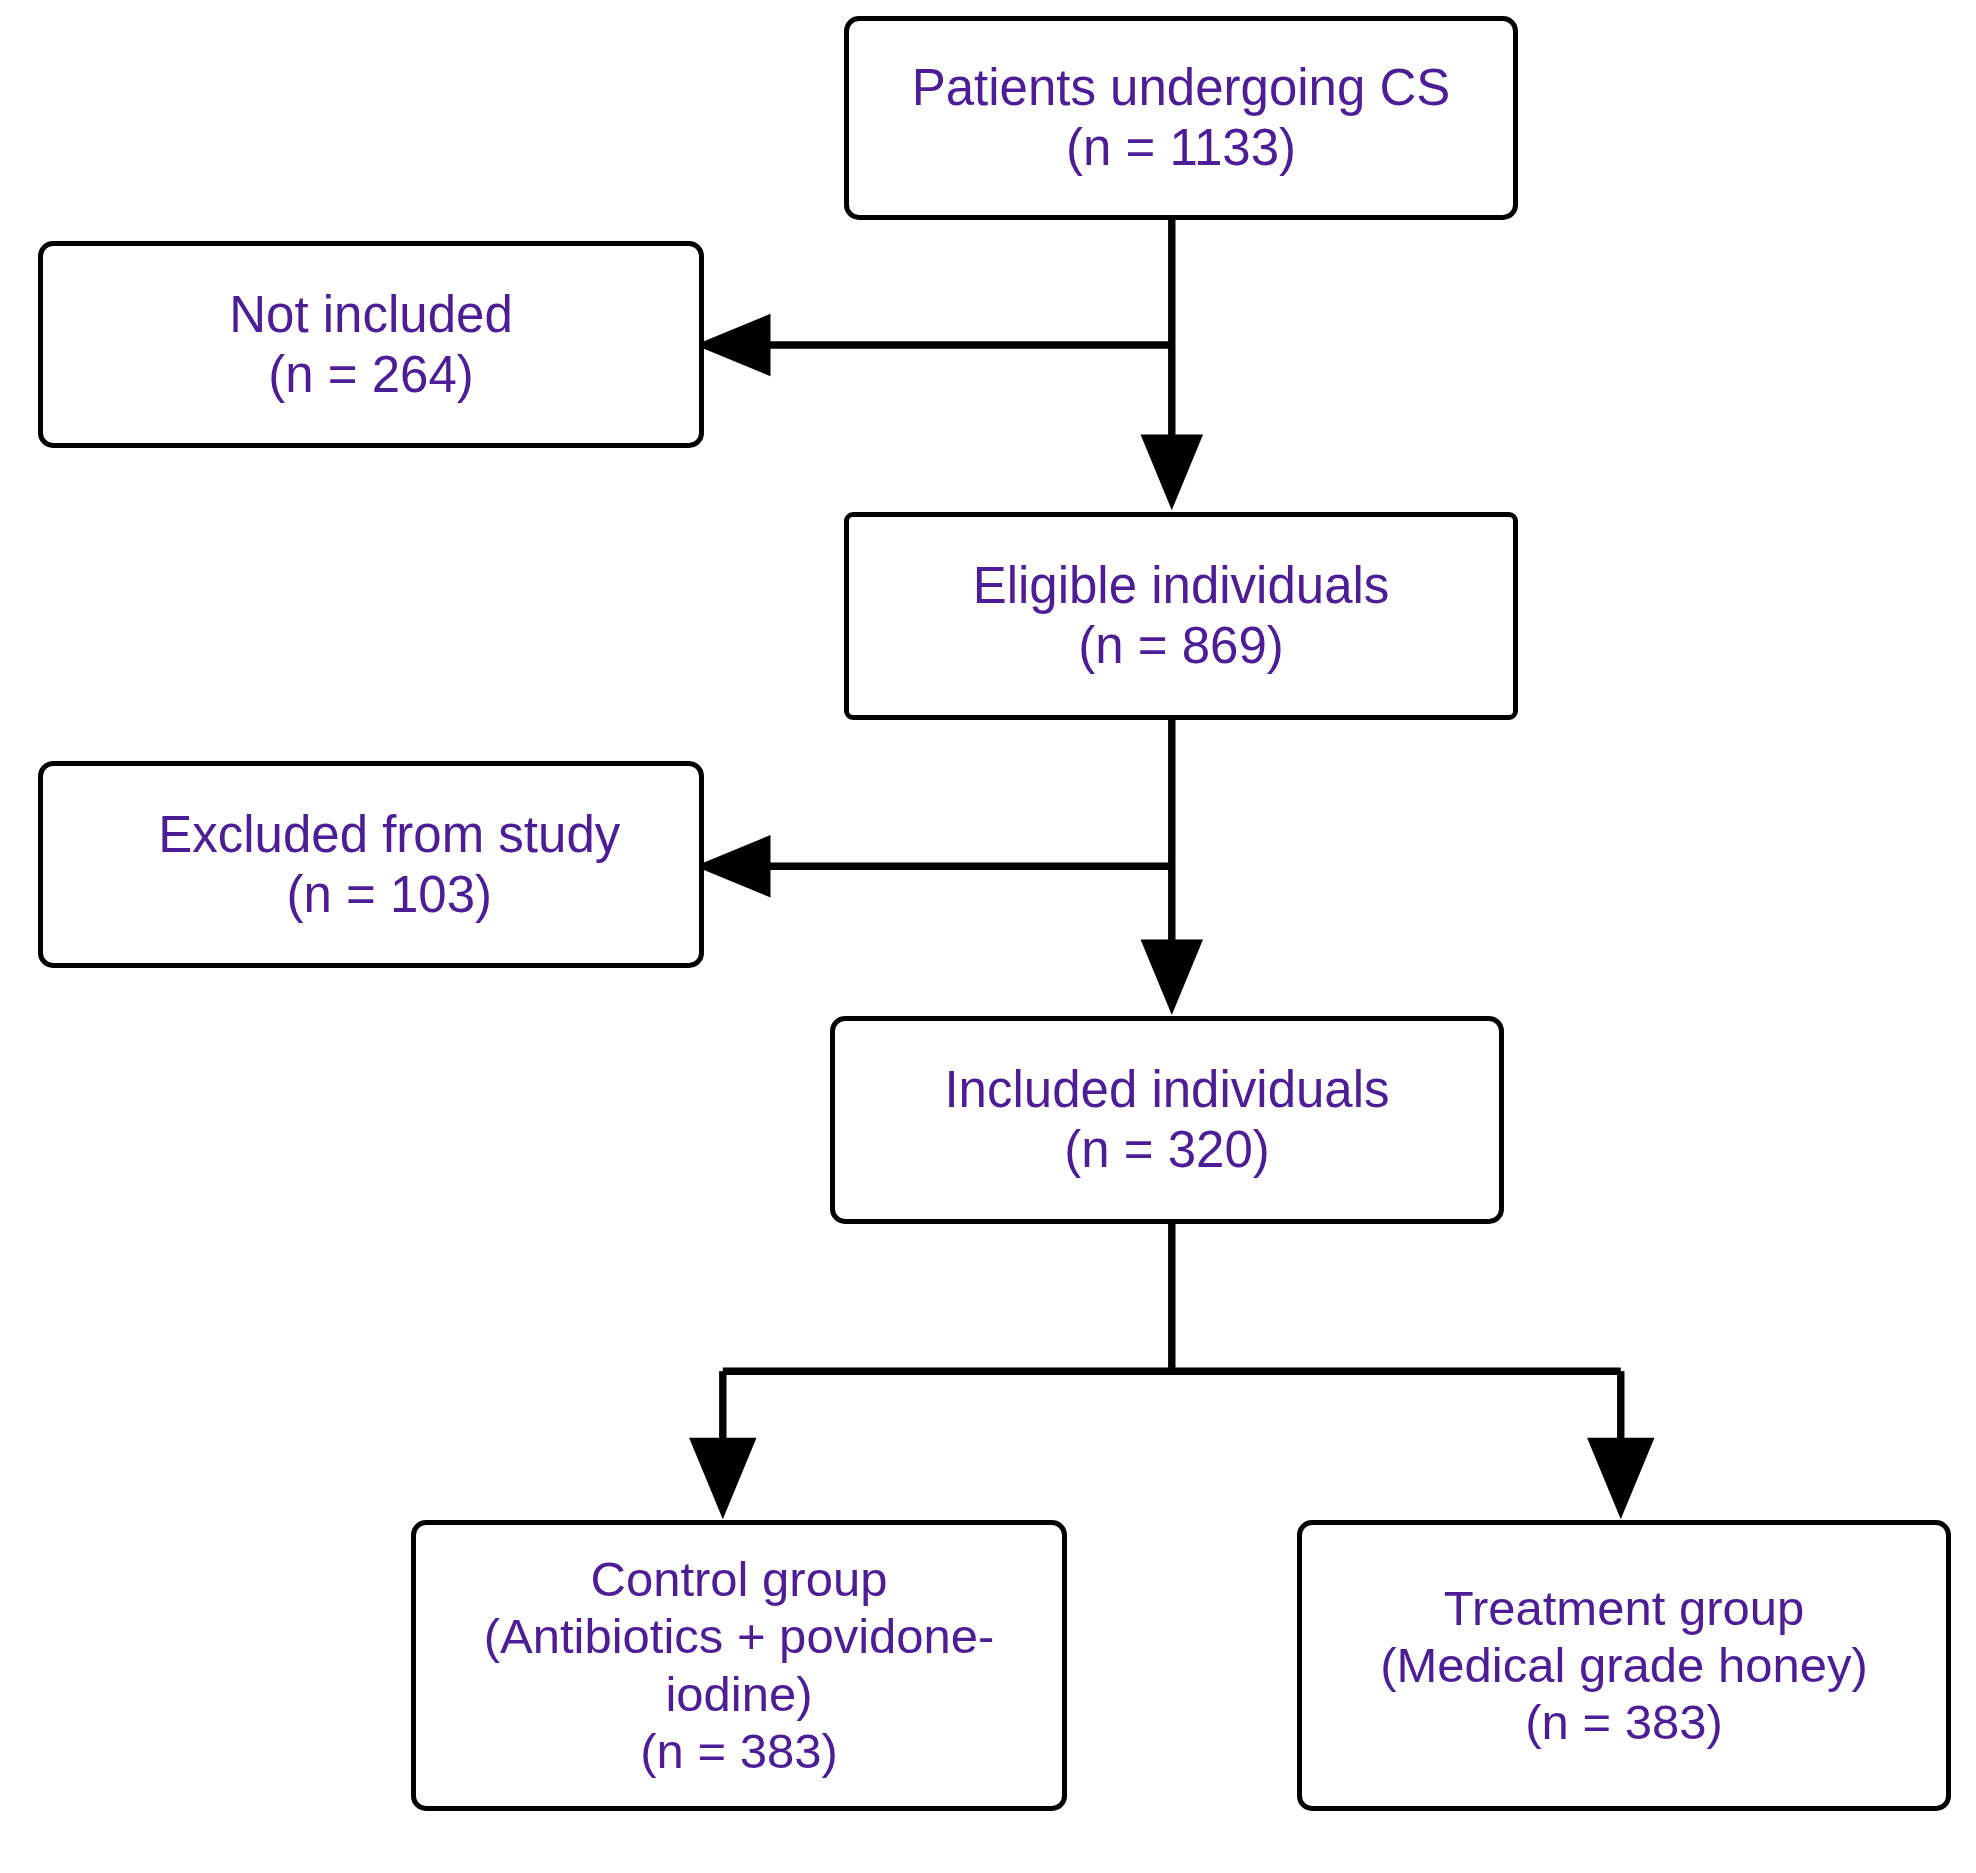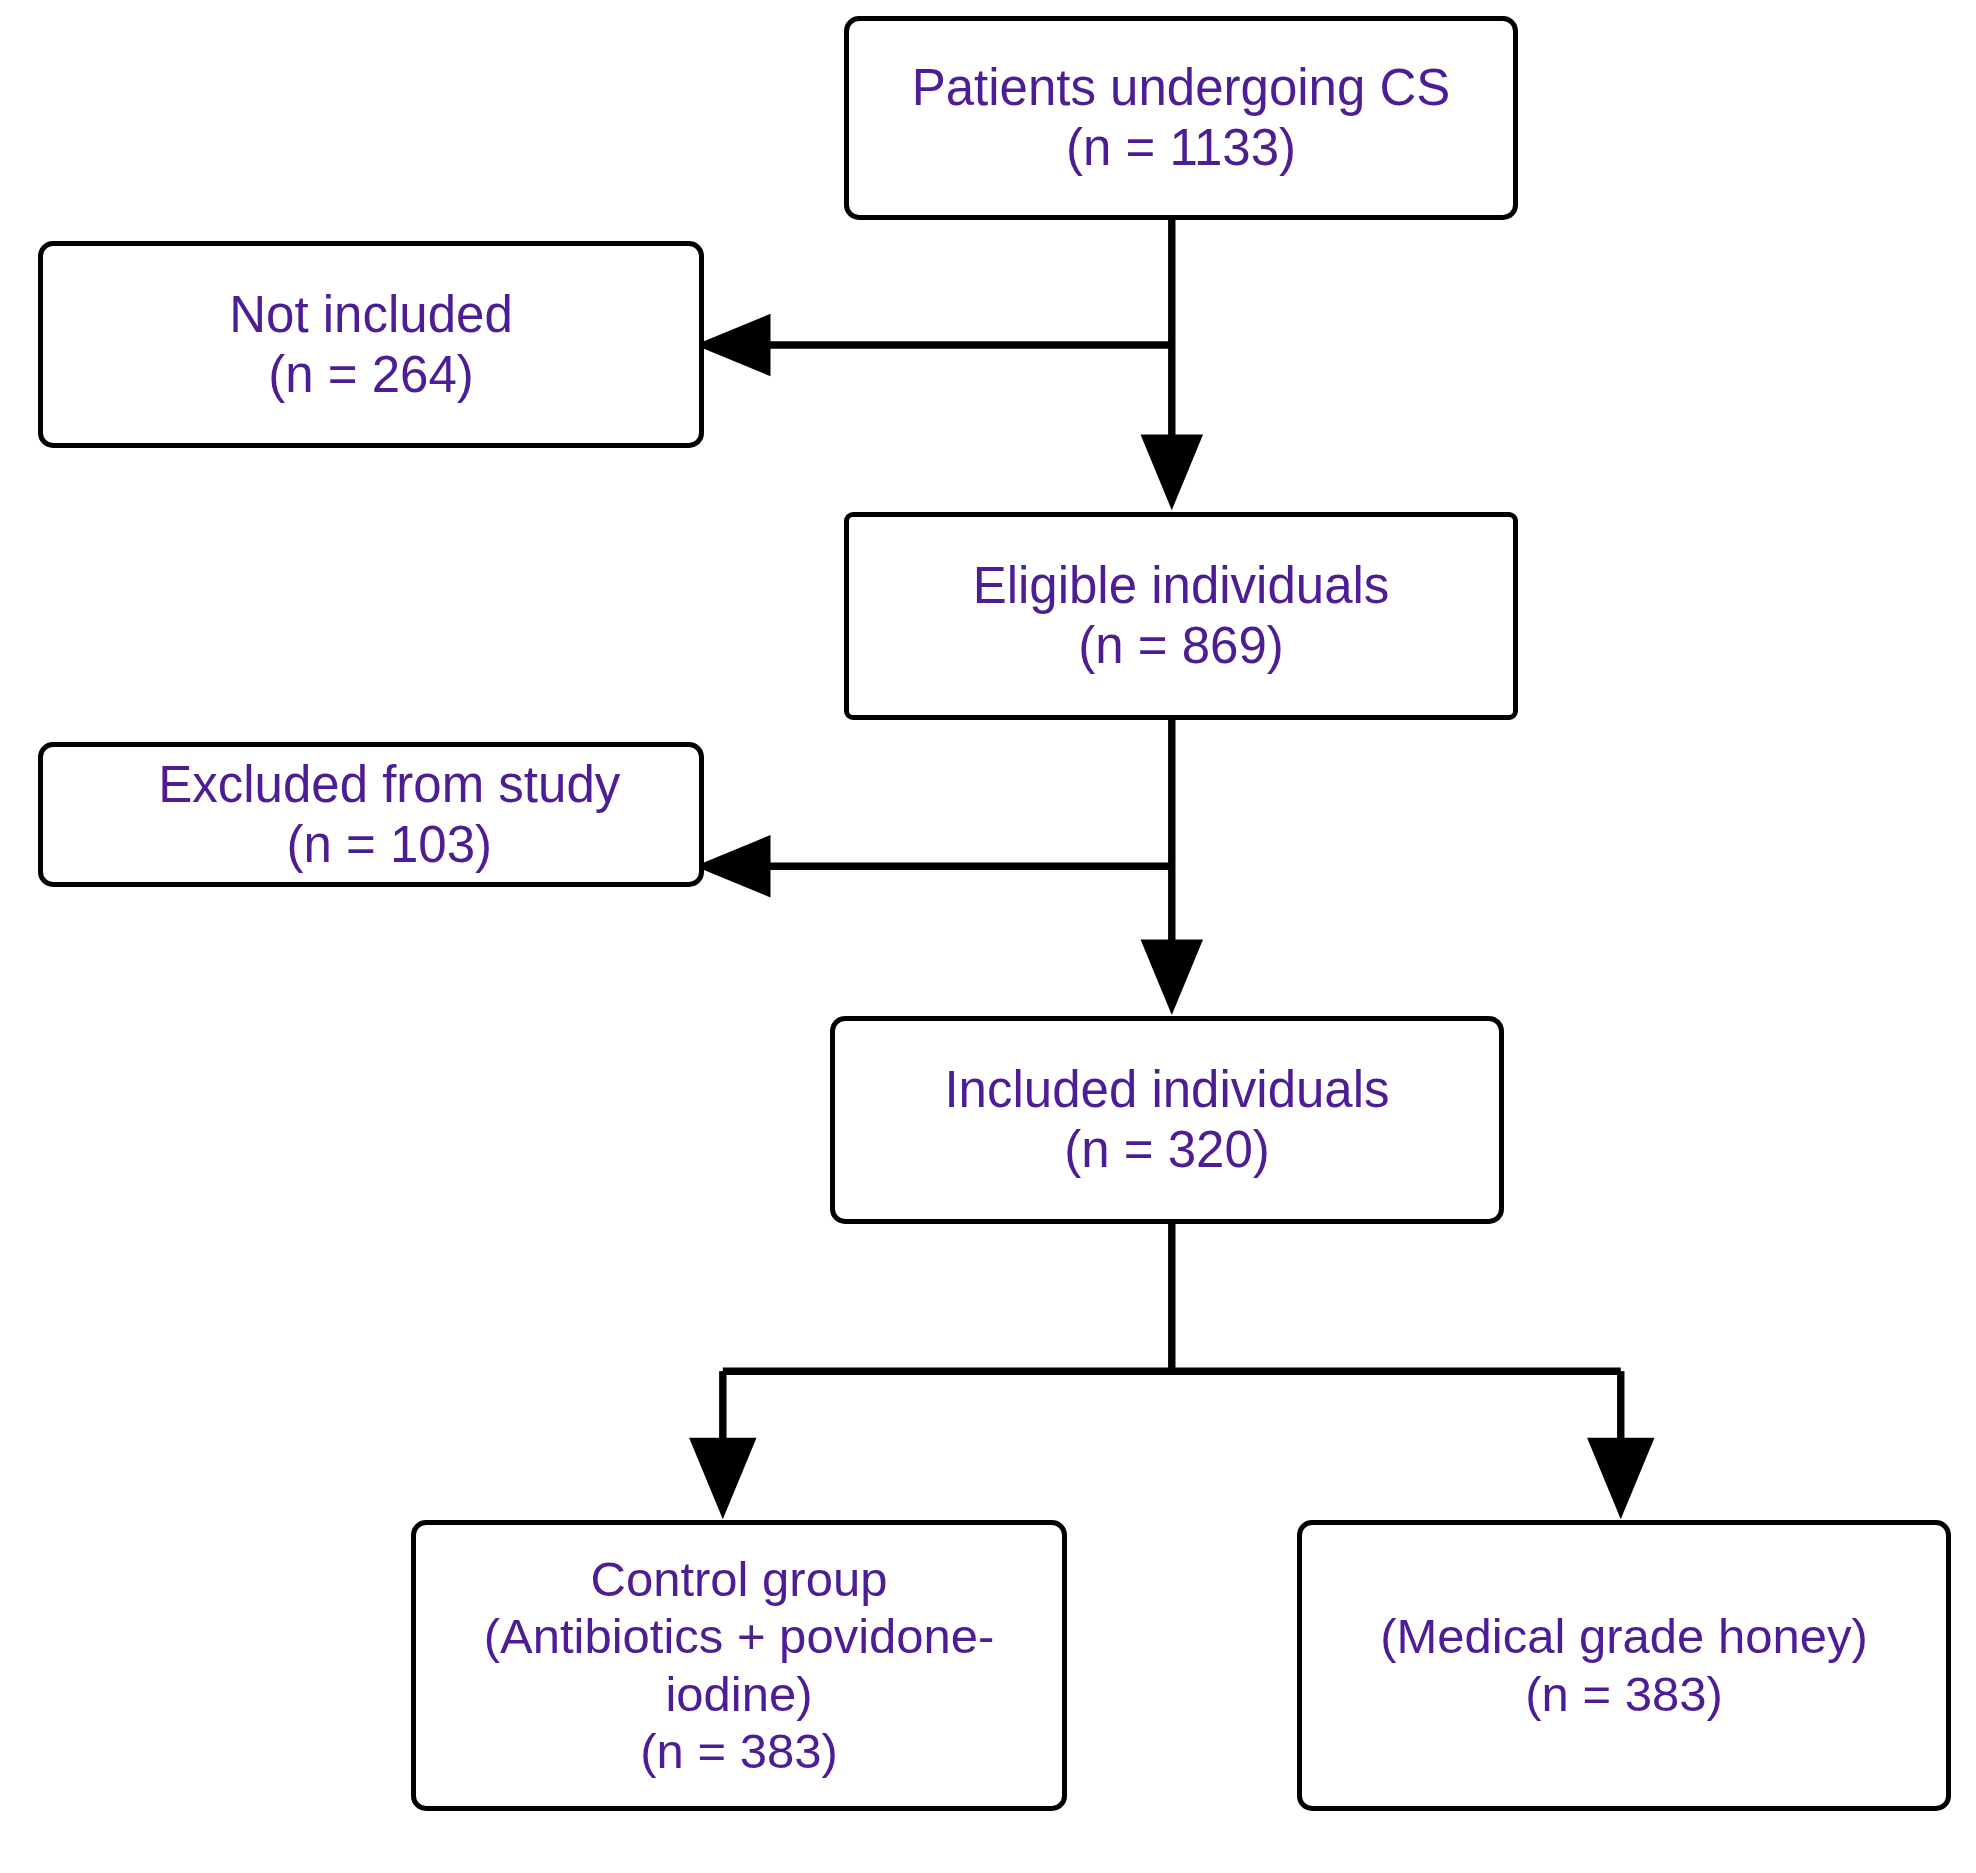--- a/index.html
+++ b/index.html
@@ -43,21 +43,21 @@
     display: block;
     white-space: nowrap;
   }
   .node-line.count {
   }
 
   
   #node-patients      { left: 844px; top: 15.6px;   width: 674px;  height: 204px; }
   #node-not-included  { left: 38px;   top: 241px;  width: 666px;  height: 207px; }
   #node-eligible      { left: 844px; top: 512px;  width: 674px;  height: 208px; border-radius: 9px; }
-  #node-excluded      { left: 38px;   top: 742px;  width: 666px;  height: 145px; padding-left: 48px; }
+  #node-excluded      { left: 38px;   top: 761px;  width: 666px;  height: 207px; padding-left: 48px; }
   #node-included      { left: 820px; top: 1016px; width: 674px;  height: 208px; margin-left: 10px; }
   #node-control       { left: 395px;  top: 1520px; width: 656px;  height: 291px; font-size: 49px; margin-left: 16px; }
   #node-treatment     { left: 1297px; top: 1520px; width: 654px;  height: 291px; font-size: 49px; }
 </style>
 </head>
 <body>
 
 <div id="flowchart-root">
 
   <svg id="connector-layer" viewBox="0 0 2403 2278" width="1976" height="1874" xmlns="http://www.w3.org/2000/svg">
@@ -117,18 +117,19 @@
   </div>
 
   <div class="node-box" id="node-control">
     <span class="node-line">Control group</span>
     <span class="node-line">(Antibiotics + povidone-</span>
     <span class="node-line">iodine)</span>
     <span class="node-line count">(n = 383)</span>
   </div>
 
   <div class="node-box" id="node-treatment">
+    <span class="node-line">Treatment group</span>
     <span class="node-line">(Medical grade honey)</span>
     <span class="node-line count">(n = 383)</span>
   </div>
 
 </div>
 
 
 </body></html>

